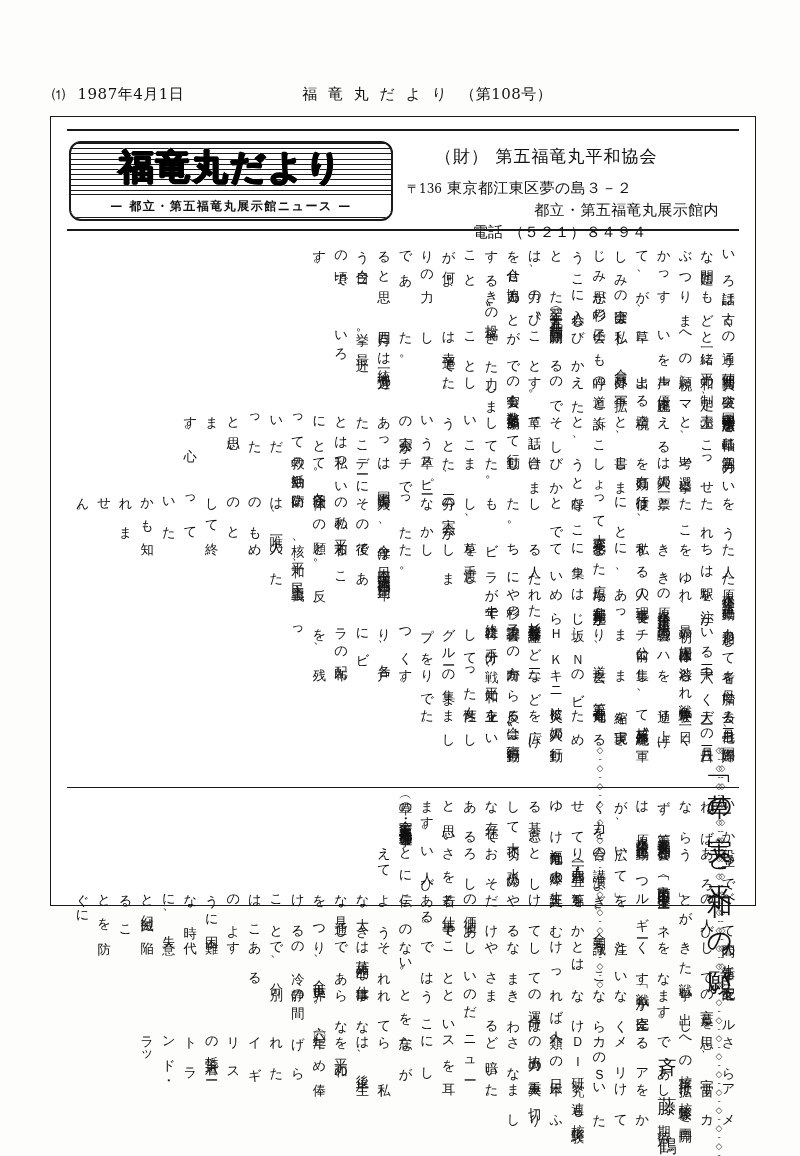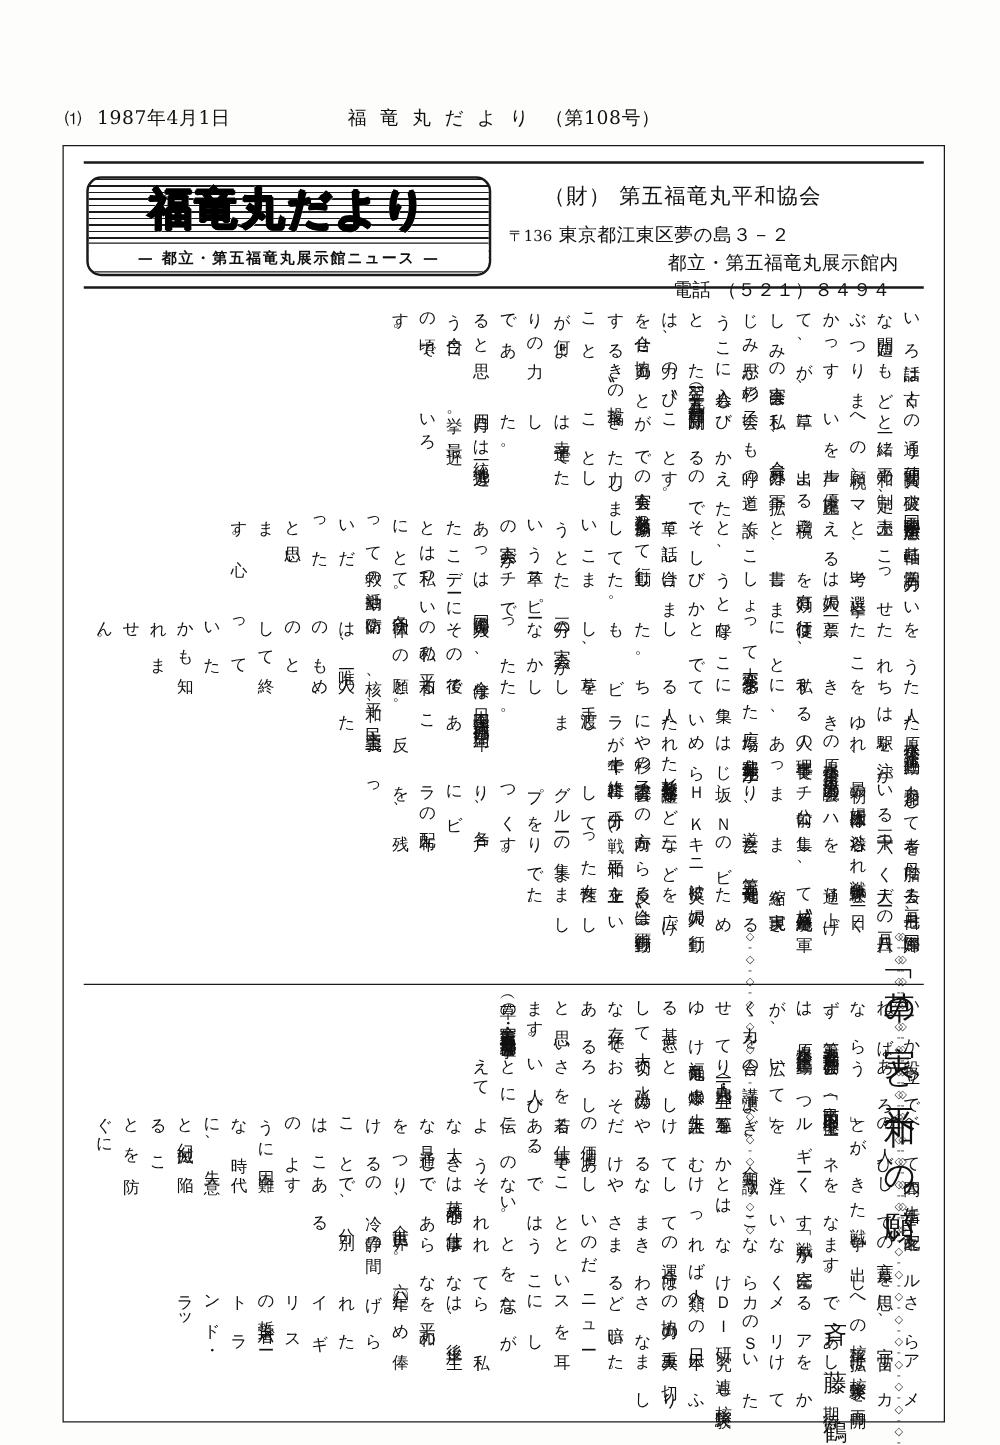--- a/index.html
+++ b/index.html
@@ -18,28 +18,28 @@
   }
 
   
   .runhead{
     position:absolute; left:52px; top:78px; width:700px; height:26px;
     display:flex; align-items:flex-end;
   }
   .rh-page{font-size:13px; letter-spacing:.5px;}
   .rh-date{font-size:15px; margin-left:12px; letter-spacing:.5px;}
   .rh-title{
-    font-size:15px; margin-left:94px; letter-spacing:3px; white-space:nowrap;
+    font-size:15px; margin-left:118px; letter-spacing:3px; white-space:nowrap;
   }
   .rh-issue{font-size:15px; margin-left:10px; letter-spacing:.5px;}
 
   
   .frame{
     position:absolute; left:50px; top:116px;
-    width:706px; height:1022px;
+    width:706px; height:790px;
     border:1.6px solid #1a1a1a;
     box-sizing:border-box;
     background:#fff;
   }
 
   
   .masthead{
     position:absolute; left:0; top:0; width:100%; height:118px;
   }
   .rule-top{
@@ -99,21 +99,21 @@
   .pub-addr1{
     font-size:15px; margin-top:11px; letter-spacing:.4px; white-space:nowrap;
   }
   .pub-zip{font-size:12px; letter-spacing:0;}
   .pub-addr2{
     font-size:15px; margin-top:3px; letter-spacing:.4px;
     text-align:right; padding-right:18px; white-space:nowrap;
   }
   .pub-tel{
     font-size:15px; margin-top:3px; letter-spacing:.4px;
-    text-align:right; padding-right:24px; white-space:nowrap;
+    text-align:center; padding-right:24px; white-space:nowrap;
   }
 
   
   .article{
     position:absolute; left:0; top:118px; right:0; bottom:0;
   }
 
   .vblock{
     position:absolute;
     display:flex; flex-direction:row-reverse;

